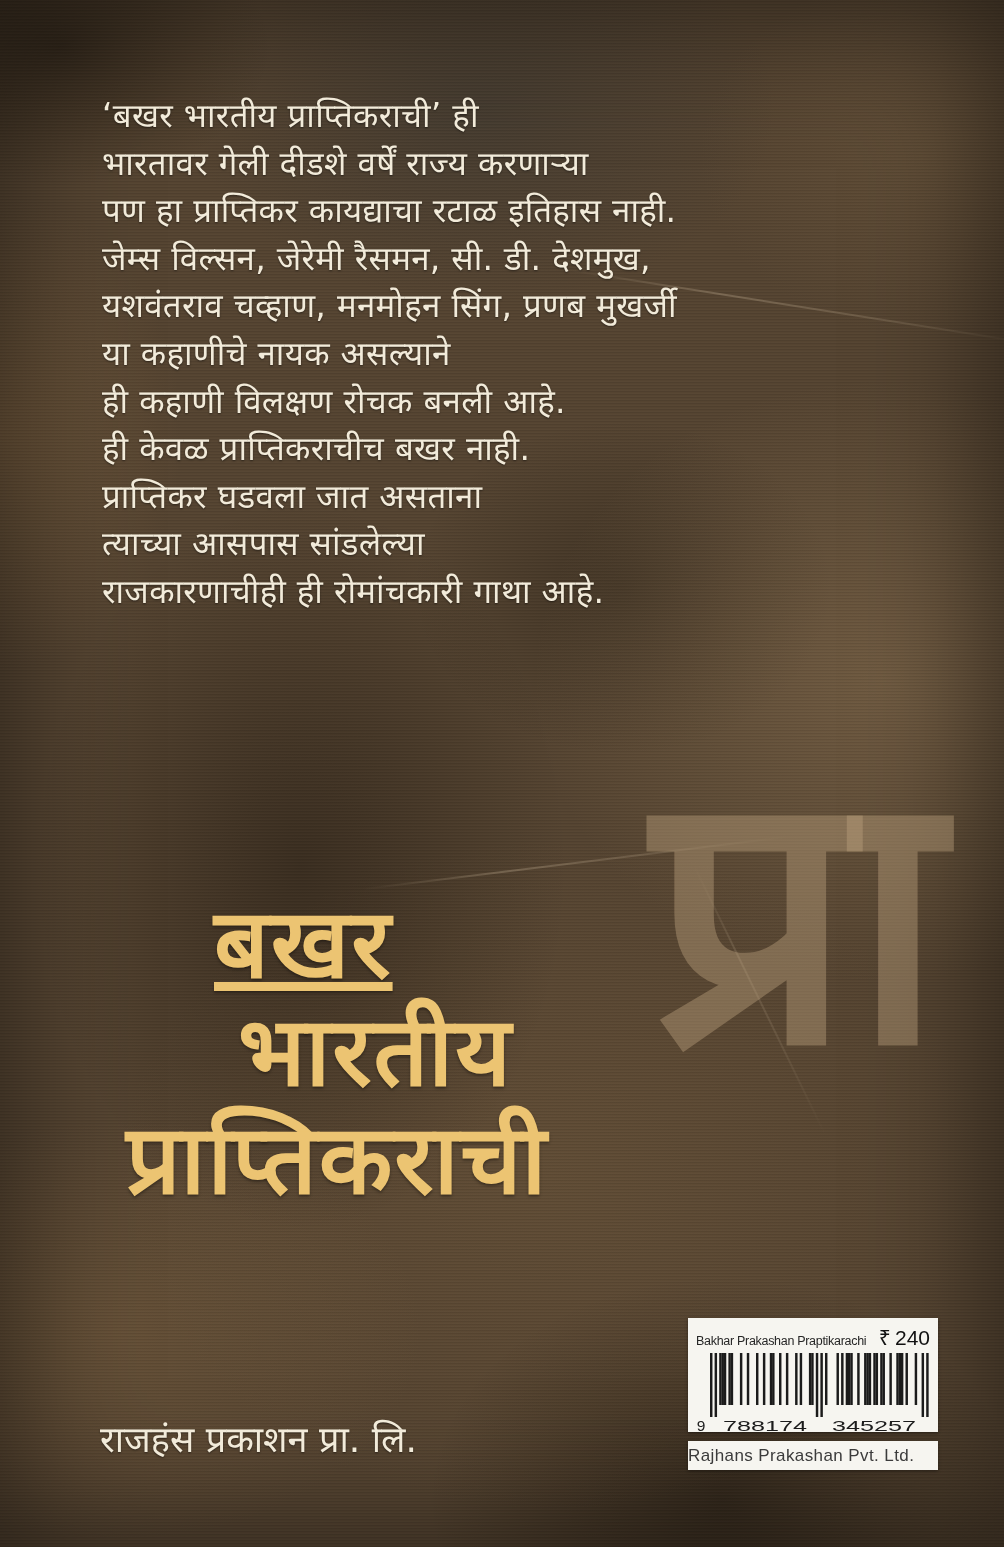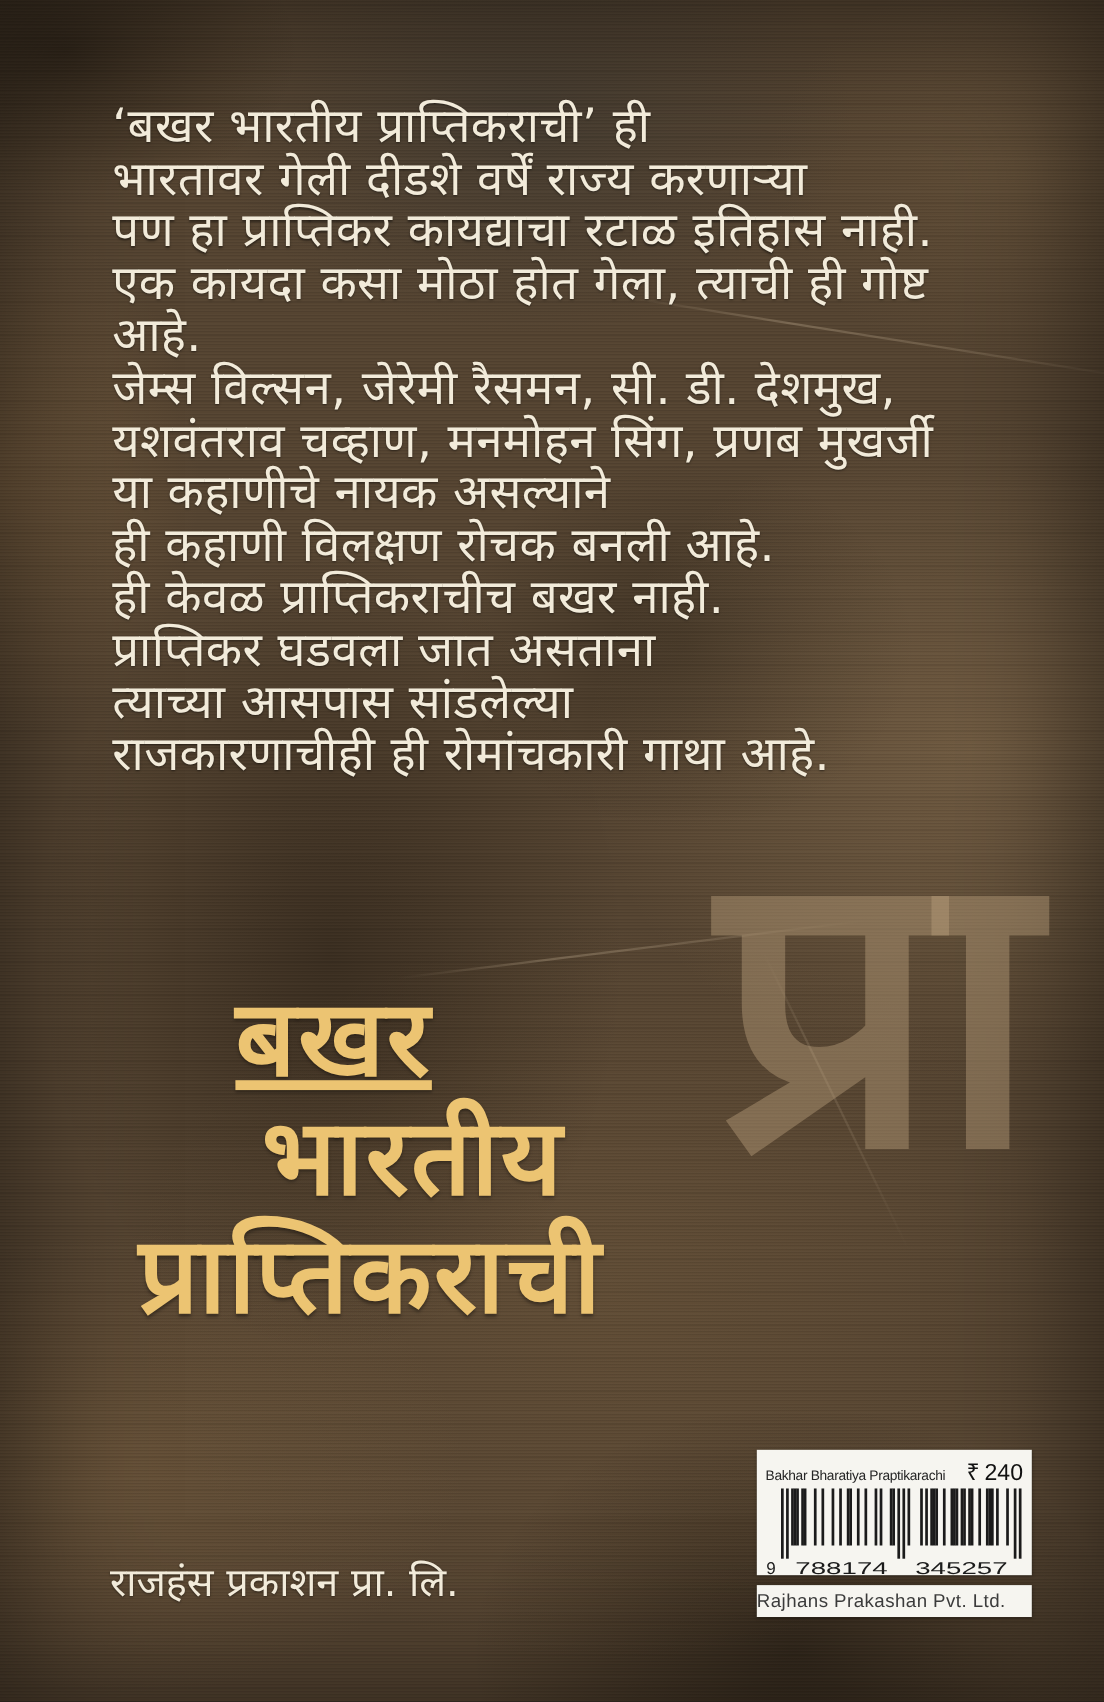--- a/index.html
+++ b/index.html
@@ -30,21 +30,21 @@
 
   .watermark{
     position:absolute;left:652px;top:742px;
     font-size:352px;line-height:1;font-weight:bold;
     color:rgba(188,162,126,0.42);
     letter-spacing:0;white-space:nowrap;
   }
 
   .blurb{
     position:absolute;left:102px;top:92px;width:760px;
-    color:#f2ebda;font-size:43px;line-height:47.6px;
+    color:#f2ebda;font-size:33px;line-height:47.6px;
     text-shadow:0 1px 2px rgba(0,0,0,0.45);
     letter-spacing:0.3px;
   }
 
   .title-line{
     position:absolute;
     color:#ecc472;font-size:96px;font-weight:bold;line-height:1;
     letter-spacing:2px;white-space:nowrap;
     text-shadow:0 2px 3px rgba(0,0,0,0.35);
   }
@@ -89,40 +89,39 @@
   <div class="scratch s1"></div>
   <div class="scratch s2"></div>
   <div class="scratch s3"></div>
 
   <div class="watermark">प्रा</div>
 
   <div class="blurb">
       <div class="blurb-line">‘बखर भारतीय प्राप्तिकराची’ ही</div>
       <div class="blurb-line">भारतावर गेली दीडशे वर्षें राज्य करणाऱ्या</div>
       <div class="blurb-line">पण हा प्राप्तिकर कायद्याचा रटाळ इतिहास नाही.</div>
-      <div class="blurb-line">एक कायदा कसा मोठा होत गेला, त्याची ही गोष्ट आहे.</div>
       <div class="blurb-line">जेम्स विल्सन, जेरेमी रैसमन, सी. डी. देशमुख,</div>
       <div class="blurb-line">यशवंतराव चव्हाण, मनमोहन सिंग, प्रणब मुखर्जी</div>
       <div class="blurb-line">या कहाणीचे नायक असल्याने</div>
       <div class="blurb-line">ही कहाणी विलक्षण रोचक बनली आहे.</div>
       <div class="blurb-line">ही केवळ प्राप्तिकराचीच बखर नाही.</div>
       <div class="blurb-line">प्राप्तिकर घडवला जात असताना</div>
       <div class="blurb-line">त्याच्या आसपास सांडलेल्या</div>
       <div class="blurb-line">राजकारणाचीही ही रोमांचकारी गाथा आहे.</div>
     </div>
 
   <div class="title-line t1">बखर</div>
   <div class="title-line t2">भारतीय</div>
   <div class="title-line t3">प्राप्तिकराची</div>
 
   <div class="publisher-dev">राजहंस प्रकाशन प्रा. लि.</div>
 
   <div class="barcode-box">
     <div class="bb-top">
-      <span class="bb-title">Bakhar Bharatiya Praptikarachi</span>
+      <span class="bb-title">Bakhar Prakashan Praptikarachi</span>
       <span class="bb-price"><span>₹</span> <span>240</span></span>
     </div>
     <div class="bb-bars">
       <svg id="barcode-svg" width="234" height="80">
           <rect x="14.00" y="0" width="2.45" height="64" fill="#1b1b1b"></rect>
           <rect x="18.60" y="0" width="2.45" height="64" fill="#1b1b1b"></rect>
           <rect x="23.20" y="0" width="2.45" height="52" fill="#1b1b1b"></rect>
           <rect x="25.50" y="0" width="2.45" height="52" fill="#1b1b1b"></rect>
           <rect x="27.80" y="0" width="2.45" height="52" fill="#1b1b1b"></rect>
           <rect x="32.40" y="0" width="2.45" height="52" fill="#1b1b1b"></rect>

